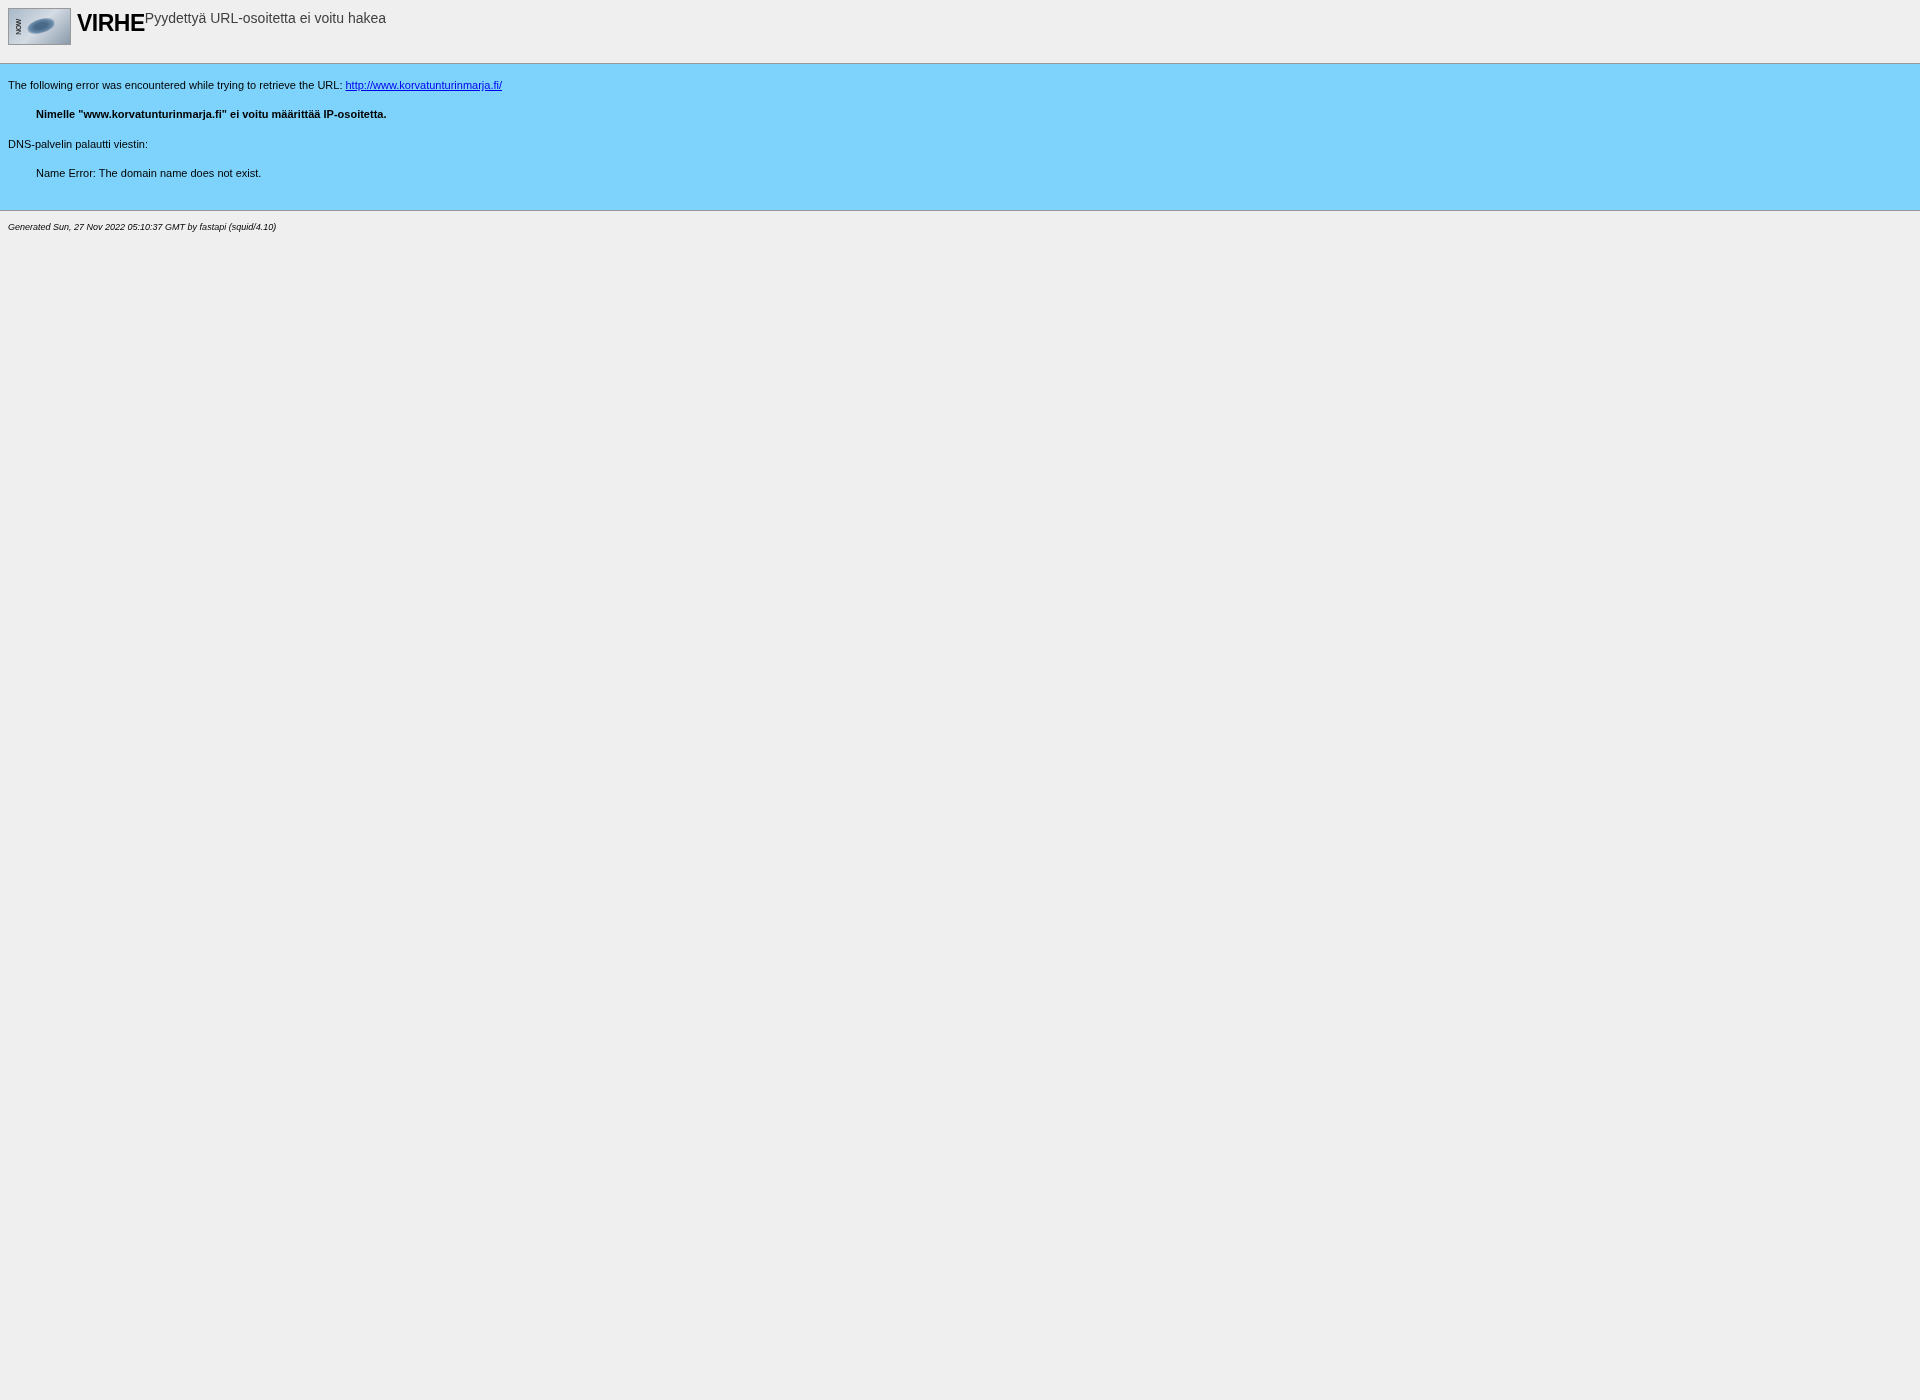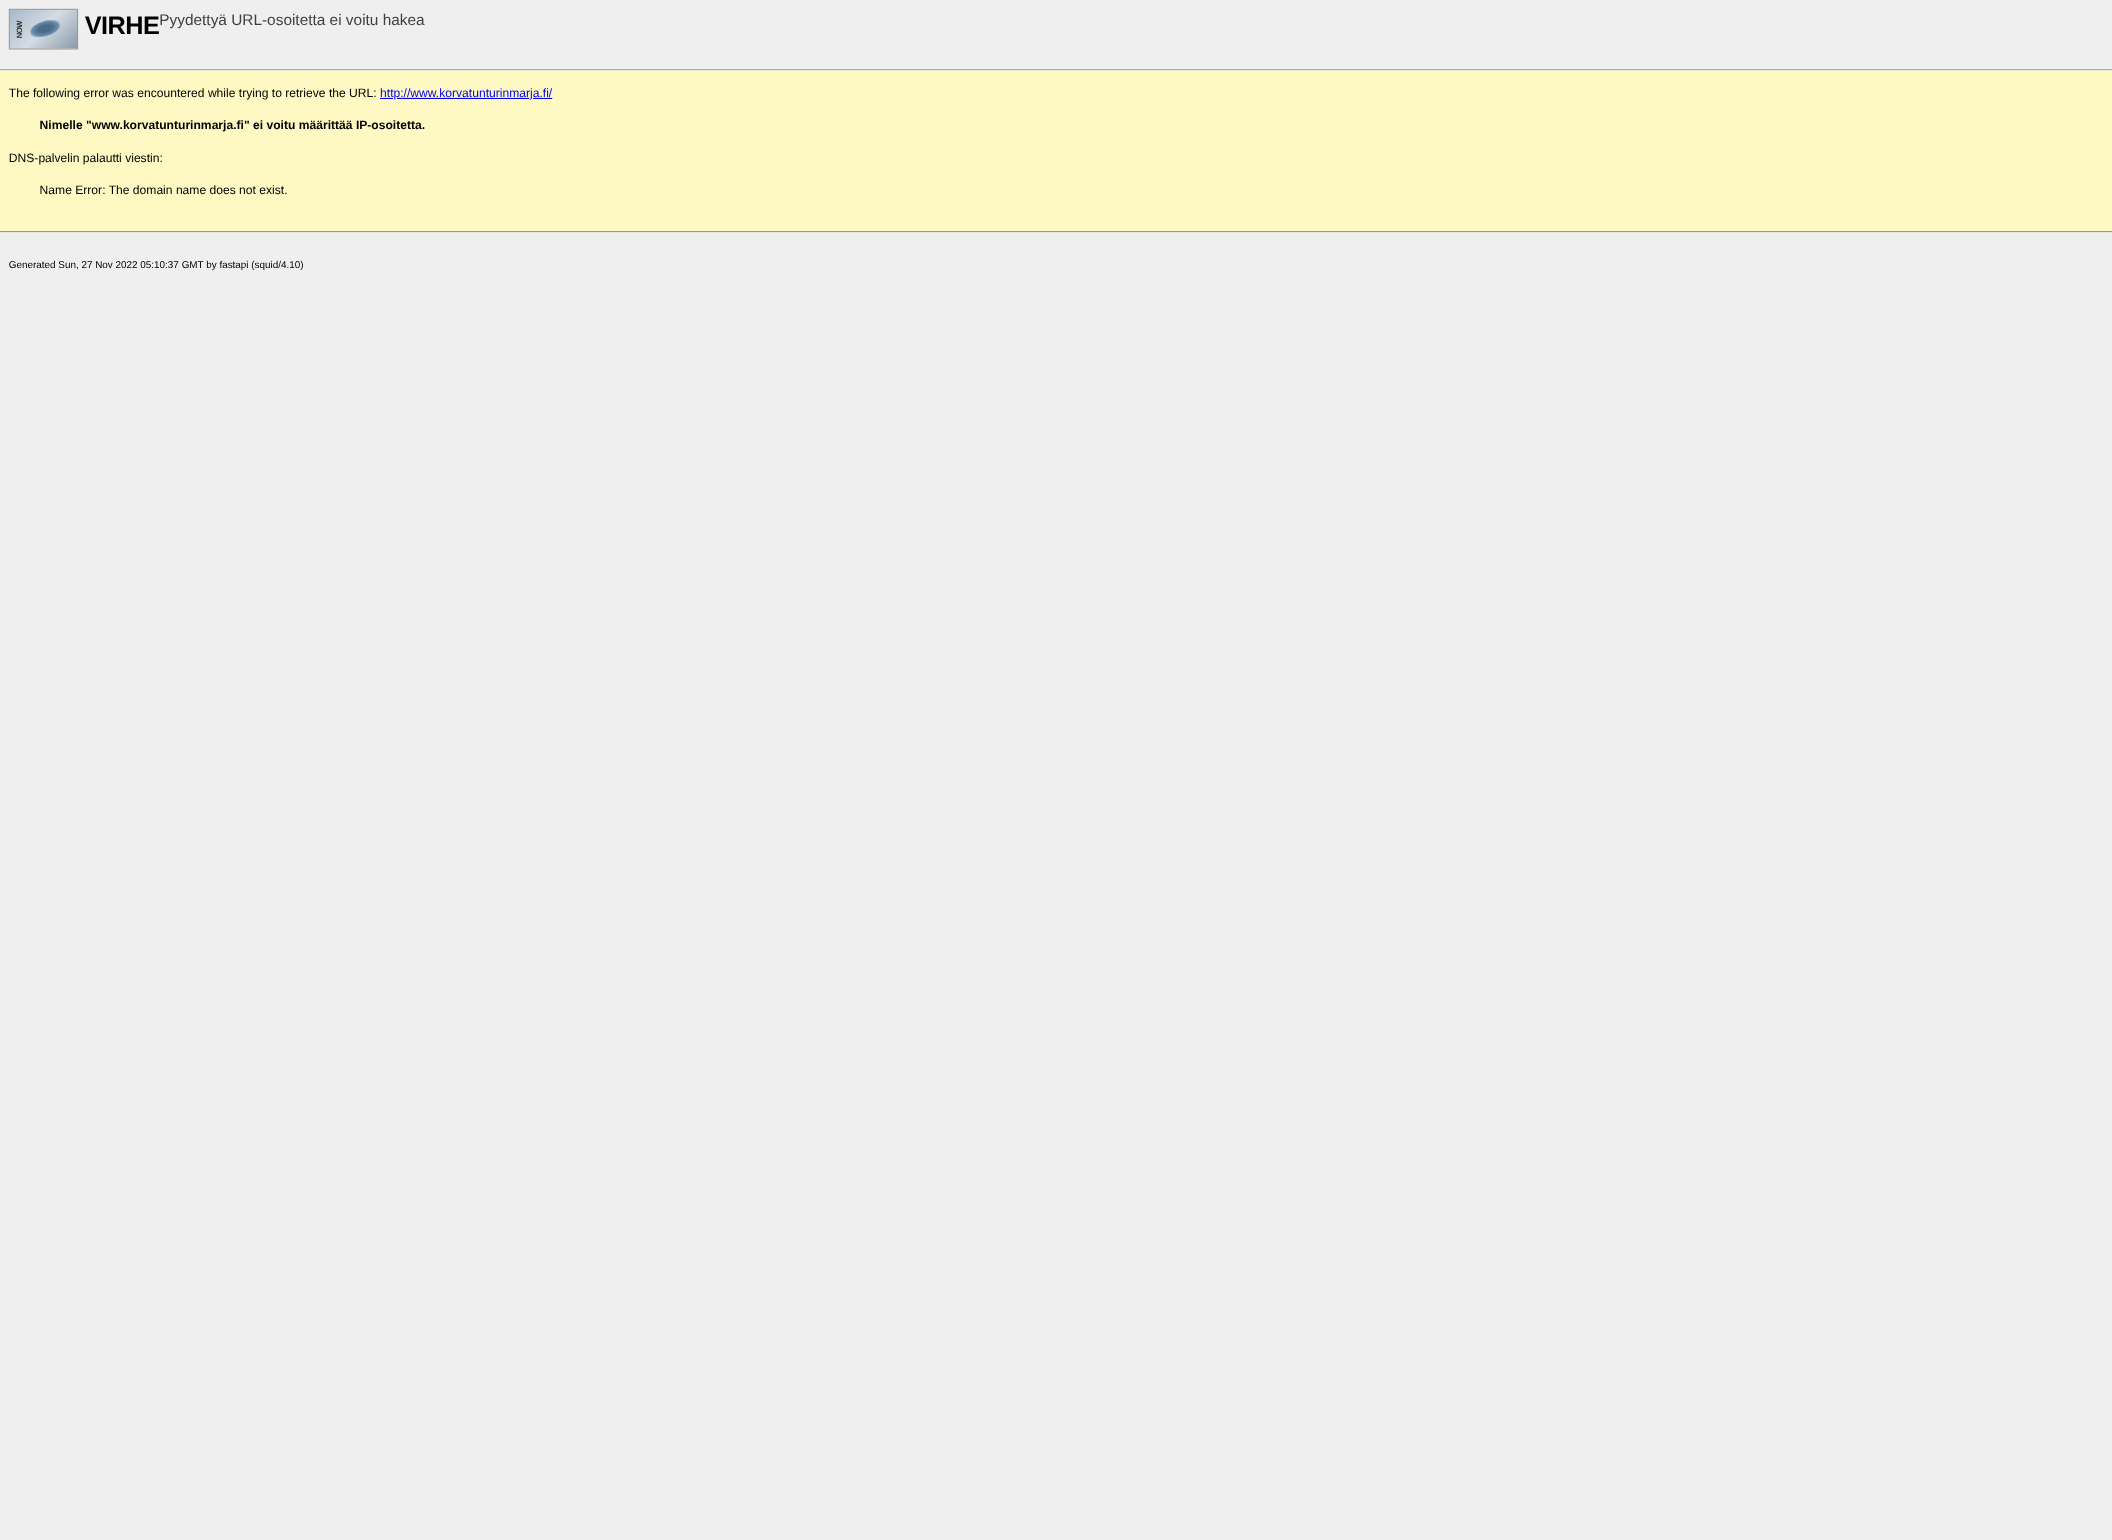--- a/index.html
+++ b/index.html
@@ -67,41 +67,42 @@
       font-size: 14px;
       font-weight: normal;
       color: #404040;
     }
     hr {
       border: none;
       border-top: 1px solid #999;
       margin: 8px 0 0 0;
     }
     .content {
-      background-color: #fef9c3;
+      background-color: #7dd3fc;
       padding: 14px 8px;
     }
     .content p {
       font-size: 11px;
       margin-bottom: 14px;
       line-height: 1.4;
     }
     .content .indent-1 {
       padding-left: 28px;
       font-weight: bold;
     }
     .content .indent-2 {
       padding-left: 28px;
     }
     a {
       color: #0000ee;
       text-decoration: underline;
     }
     .footer {
-      padding: 25px 8px;
+      padding: 11px 8px;
+      font-style: italic;
     }
     .footer p {
       font-size: 9px;
       color: #000;
     }
     hr.bottom {
       margin: 0;
     }
   </style>
 </head>

